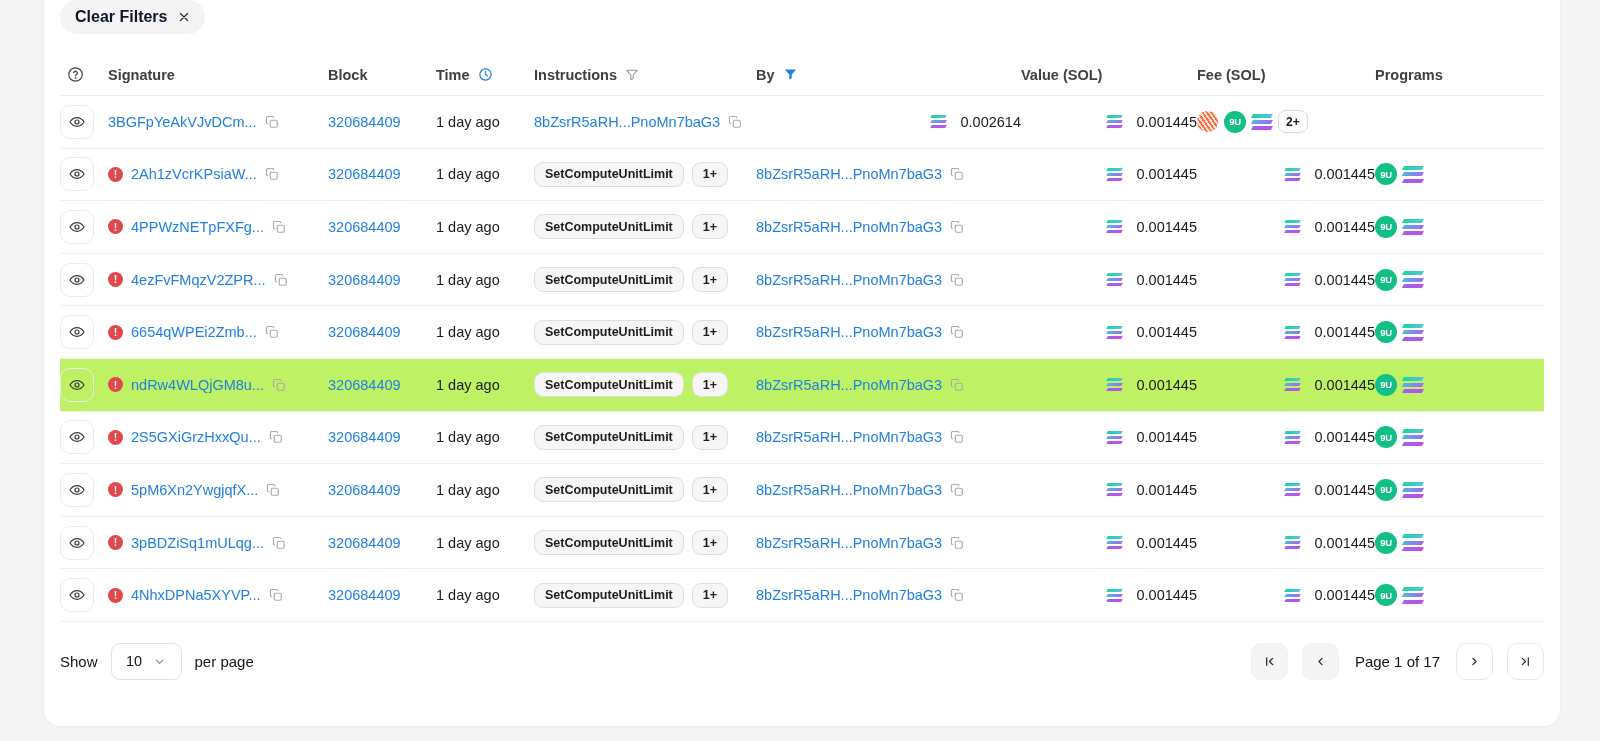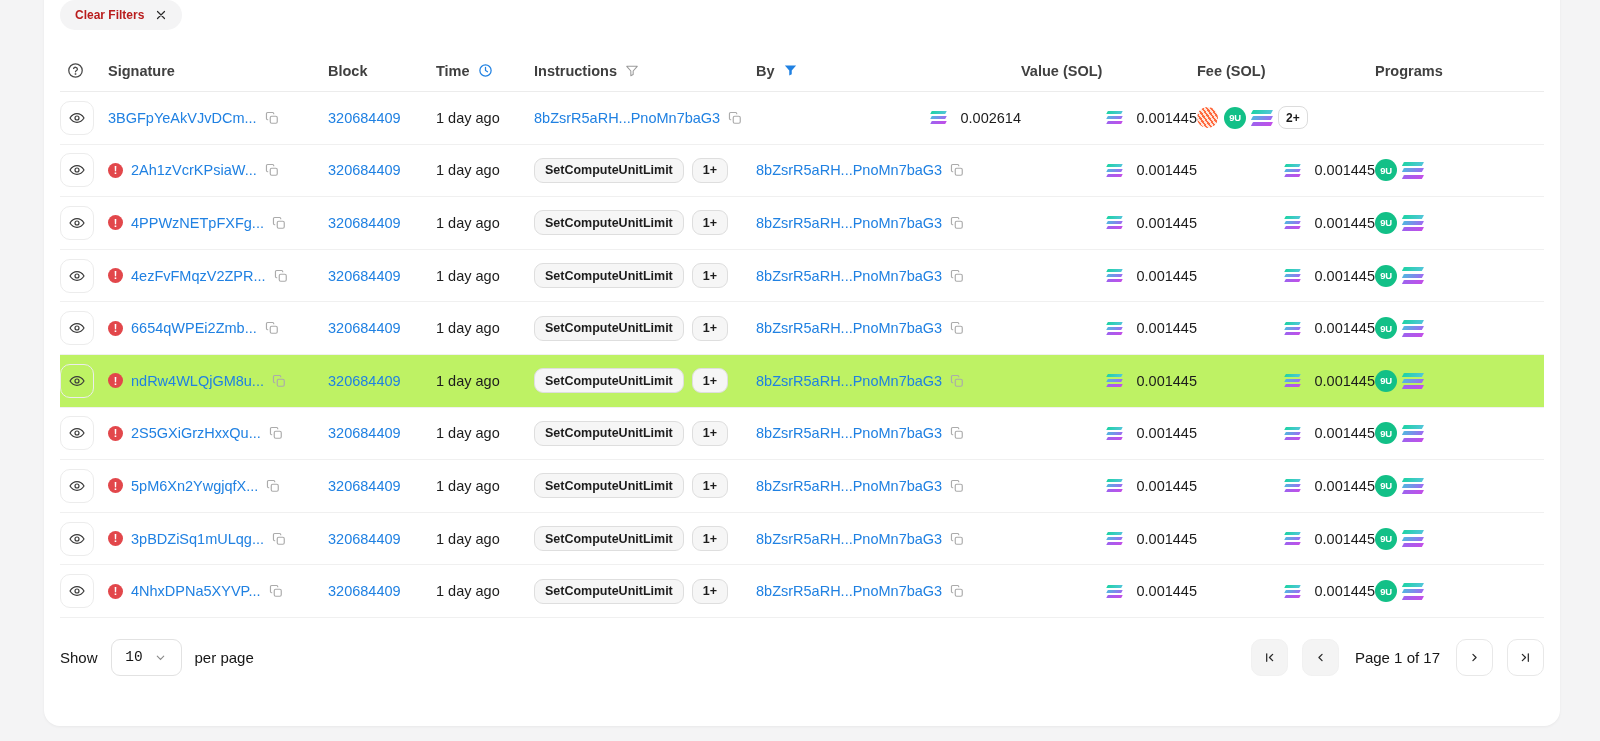--- a/index.html
+++ b/index.html
@@ -12,21 +12,21 @@
   }
   .card {
     position:absolute; left:44px; top:-26px;
     width:1516px; height:752px;
     background:#ffffff; border-radius:16px;
     box-shadow:0 1px 3px rgba(0,0,0,.05);
   }
 
   .filters { display:flex; gap:16px; padding:26px 16px 0 16px; }
   .pill { display:inline-flex; align-items:center; gap:11px; background:#f4f4f5;
-    border-radius:999px; padding:8px 15px; font-size:12px; font-weight:700; color:#b91c1c;
+    border-radius:999px; padding:8px 15px; font-size:16px; font-weight:700; color:#0f172a;
     cursor:pointer; white-space:nowrap; }
   .pill.by-pill { font-weight:600; }
   .x-ic { display:inline-flex; }
 
   .grid { display:grid; grid-template-columns:48px 220px 108px 98px 222px 265px 176px 178px 1fr;
     align-items:center; margin:0 16px; }
   .thead { height:42px; margin-top:20px; border-bottom:1px solid #ececec;
     font-weight:700; font-size:14.5px; color:#404040; }
   .th { display:flex; align-items:center; gap:8px; }
   .row { height:52.6px; border-bottom:1px solid #f0f0f0; font-size:14.5px; }
@@ -65,21 +65,21 @@
   .sol-logo i:nth-child(2){ background:linear-gradient(90deg,#52b5e0,#9d6cf2); }
   .sol-logo i:nth-child(3){ background:linear-gradient(90deg,#9c63ee,#c24fe8); }
   .prog-more { background:#fff; border:1px solid #dcdcdc; border-radius:8px; padding:3.5px 7px;
     font-size:12px; font-weight:600; color:#1a1a1a; }
 
   .tfoot { height:79px; display:flex; align-items:center; justify-content:space-between;
     padding:0 16px; font-size:15px; color:#161616; }
   .foot-left { display:flex; align-items:center; gap:13px; }
   .select { width:71px; height:37px; border:1px solid #e2e2e2; border-radius:9px;
     display:flex; align-items:center; justify-content:center; gap:11px; font-size:14.5px;
-    cursor:pointer; background:#fff;font-family:Liberation Mono, monospace; }
+    cursor:pointer; background:#fff; }
   .foot-right { display:flex; align-items:center; gap:14px; }
   .pg-btn { width:37px; height:37px; border-radius:10px; display:flex; align-items:center;
     justify-content:center; cursor:pointer; }
   .pg-btn.gray { background:#f4f4f4; border:1px solid #f1f1f1; }
   .pg-btn.white { background:#fff; border:1px solid #e8e8e8; }
   .page-info { margin:0 2px; }
 </style>
 </head>
 <body>
 

